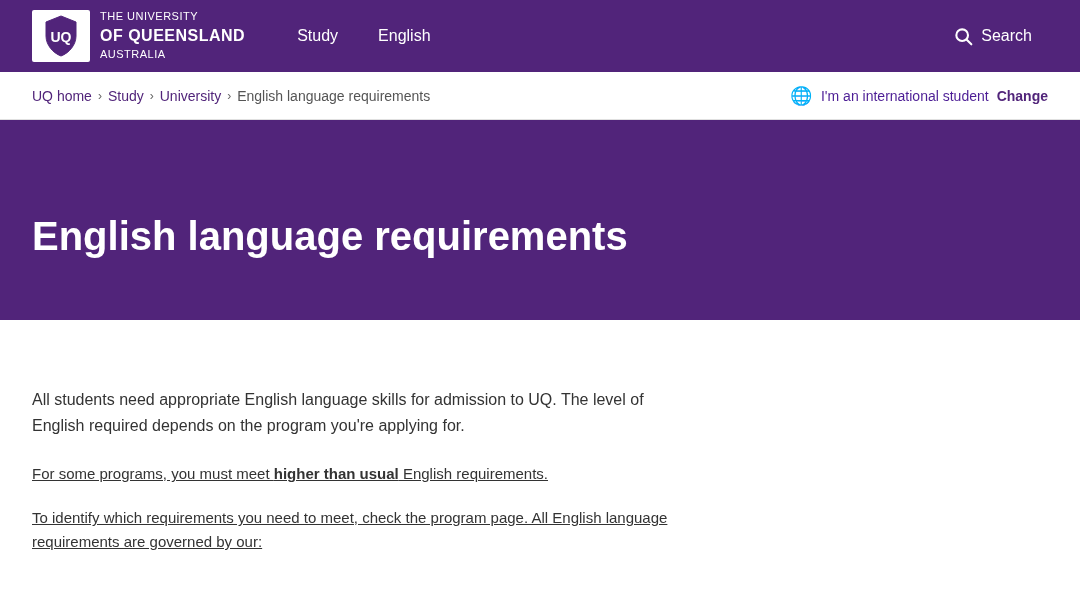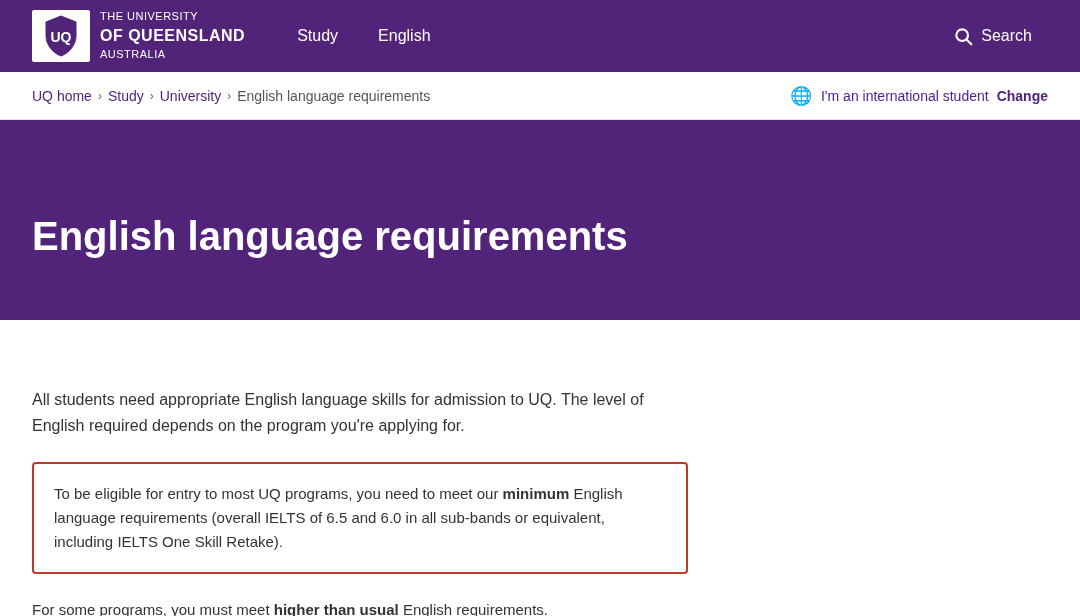--- a/index.html
+++ b/index.html
@@ -206,22 +206,19 @@
   </div>
 </div>
 
 <div class="hero">
   <h1>English language requirements</h1>
 </div>
 
 <main class="content">
   <p class="intro-text">All students need appropriate English language skills for admission to UQ. The level of English required depends on the program you're applying for.</p>
 
-  <div class="highlight-box">
-    <span>To be eligible for entry to most UQ programs, you need to meet our </span><strong>minimum</strong><span> English language requirements (overall IELTS of 6.5 and 6.0 in all sub-bands or equivalent, including IELTS One Skill Retake).</span>
-  </div>
 
   <p class="para">
     <span>For some programs, you must meet </span><strong>higher than usual</strong><span> English requirements.</span>
   </p>
 
   <p class="para">To identify which requirements you need to meet, check the program page. All English language requirements are governed by our:</p>
 </main>
 
 </body></html>

